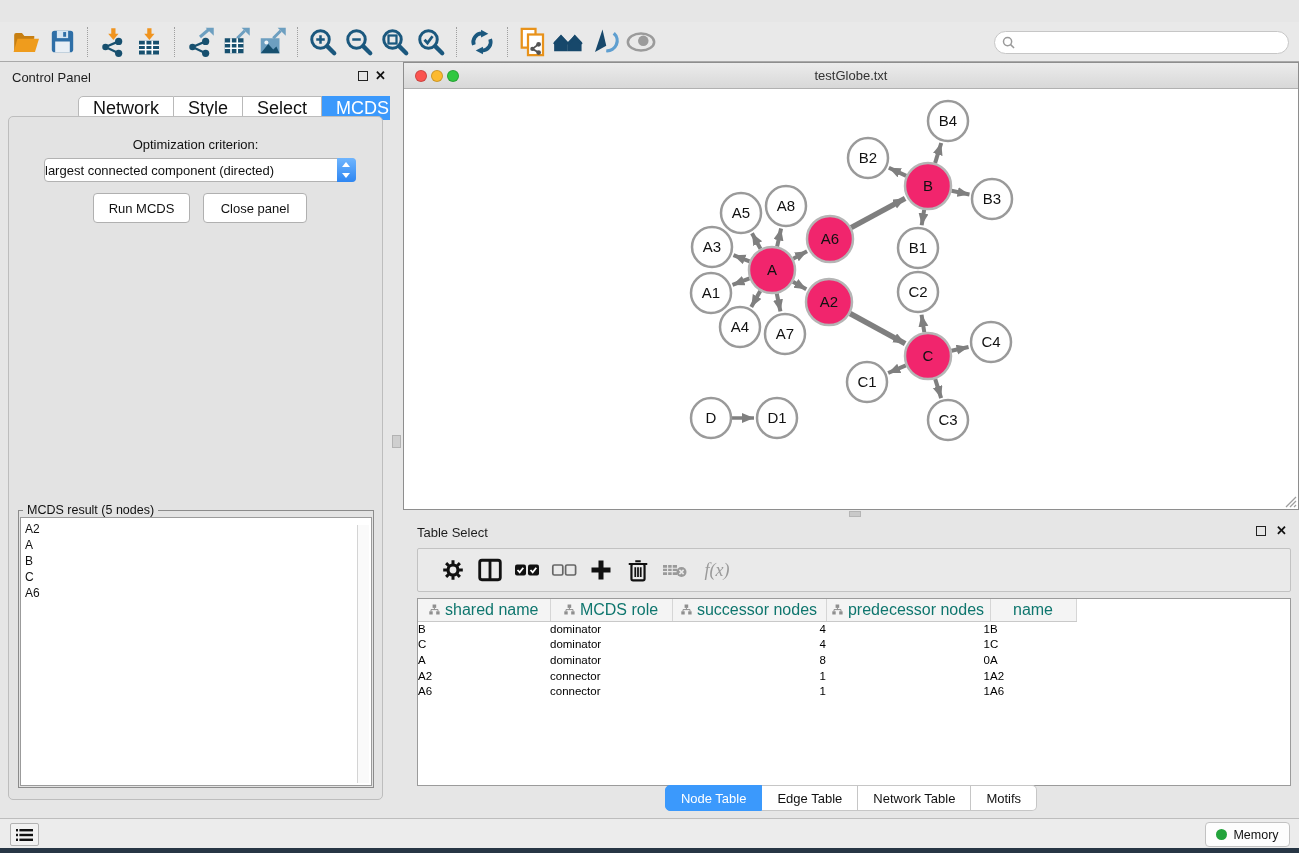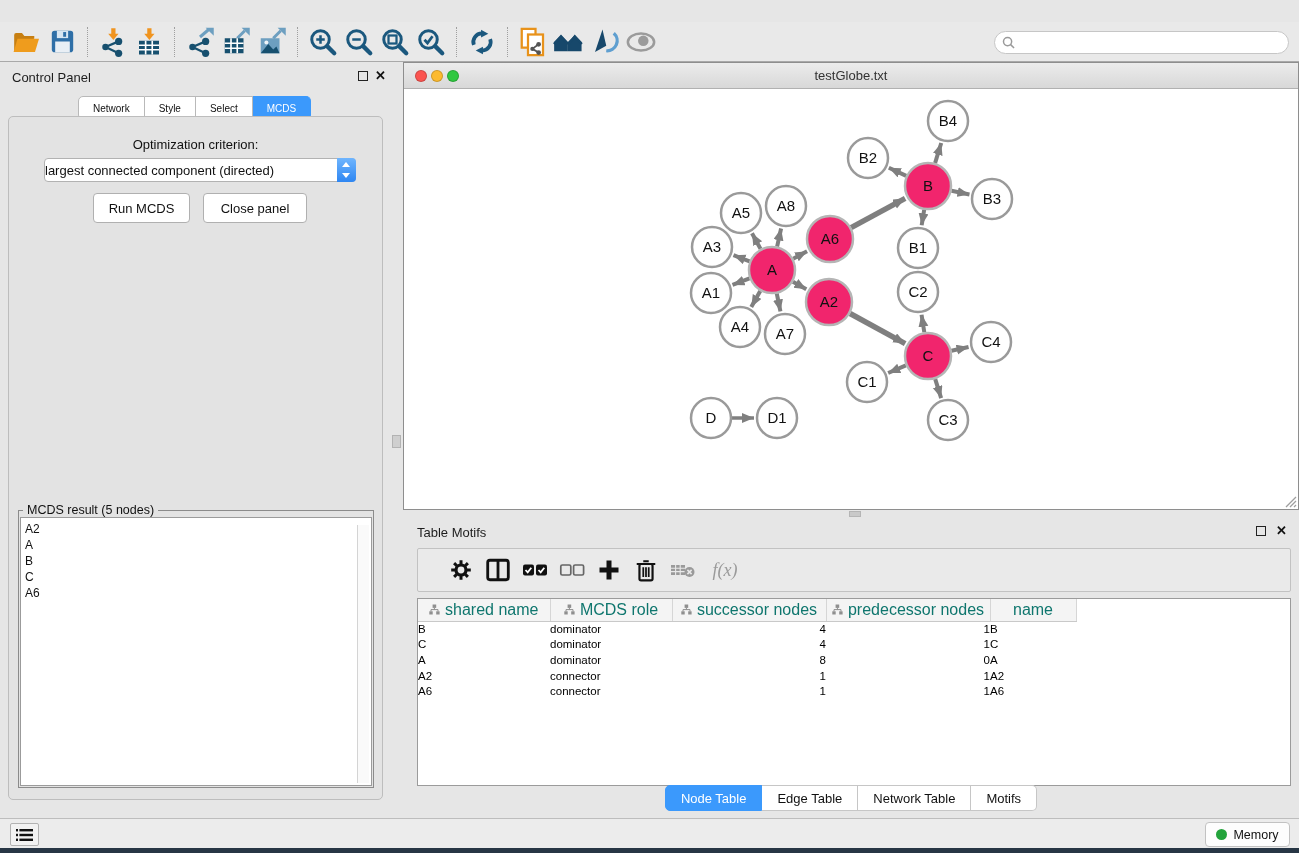--- a/index.html
+++ b/index.html
@@ -29,21 +29,21 @@
 
   
   .control-panel { position:absolute; left:0; top:63px; width:390px; height:755px; background:#e6e6e6; }
   .panel-head { position:relative; height:26px; }
   .panel-title { position:absolute; left:12px; top:7px; font-size:13px; color:#1d1d1d; }
   .float-ic { position:absolute; width:10px; height:10px; border:1.6px solid #222; top:8px; cursor:pointer; }
   .close-ic { position:absolute; top:5px; font-size:13px; font-weight:bold; color:#111; cursor:pointer; }
 
   .seg-tabs { position:absolute; left:78px; top:33px; display:flex; height:22px; }
   .seg { border:1px solid #b9b9b9; border-left:none; background:#fff; color:#111;
-    font-size:10px; padding:11px 14px; display:flex; align-items:center; cursor:pointer; }
+    font-size:18px; padding:11px 14px; display:flex; align-items:center; cursor:pointer; }
   .seg:first-child { border-left:1px solid #b9b9b9; border-radius:5px 0 0 5px; }
   .seg:last-child { border-radius:0 5px 5px 0; }
   .seg.active { background:#3b99fc; border-color:#3b99fc; color:#fff; }
 
   .cp-box { position:absolute; left:8px; right:7px; top:53px; bottom:18px;
     border:1px solid #bdbdbd; border-radius:5px; background:#e3e3e3; }
   .opt-label { position:absolute; top:20px; left:0; right:0; text-align:center; font-size:13px; color:#111; }
   .dropdown { position:absolute; left:35px; top:41px; width:312px; height:24px; background:#fff;
     border:1px solid #b2b2b2; border-radius:4px; display:flex; align-items:center; cursor:pointer; }
   .dropdown .dd-text { flex:1; font-size:13px; color:#111; white-space:nowrap; overflow:hidden; }
@@ -78,21 +78,21 @@
   .resize-grip { position:absolute; right:1px; bottom:1px; width:15px; height:15px; cursor:nwse-resize; }
 
   .h-splitter { position:absolute; left:403px; top:510px; width:896px; height:8px; background:#e6e6e6; }
   .h-splitter .grab { position:absolute; left:446px; top:1px; width:12px; height:6px;
     background:#c9c9c9; border:1px solid #b5b5b5; cursor:row-resize; }
 
   
   .table-panel { position:absolute; left:403px; top:518px; width:896px; height:294px; background:#e6e6e6; }
   .tp-toolbar { position:absolute; left:14px; right:8px; top:30px; height:44px;
     background:#eaeaea; border:1px solid #c2c2c2; border-radius:2px;
-    display:flex; align-items:center; padding-left:24px; }
+    display:flex; align-items:center; padding-left:16px; }
   .tpicon { width:37px; height:34px; display:flex; align-items:center; justify-content:center; cursor:pointer; }
   .fx { font-family:"Liberation Serif", serif; font-style:italic; font-size:18px; color:#9a9a9a; }
 
   .node-table-wrap { position:absolute; left:14px; right:8px; top:80px; height:188px;
     background:#fff; border:1px solid #9b9b9b; overflow:hidden; }
   table.node-table { border-collapse:collapse; table-layout:fixed; width:100%; font-size:11.5px; color:#000; }
   table.node-table th { height:22px; background:#f4f4f4; border-right:1px solid #d6d6d6;
     border-bottom:1px solid #c9c9c9; font-weight:normal; font-size:16px; color:#0f766e; }
   table.node-table th .hwrap { display:flex; align-items:center; justify-content:center; gap:5px; }
   table.node-table th.filler { background:#fff; border-right:none; border-bottom:none; }
@@ -426,21 +426,21 @@
       <path d="M14 4 L4 14 M14 8 L8 14 M14 12 L12 14" stroke="#9f9f9f" stroke-width="1.3" fill="none"></path>
     </svg>
   </div>
 
   <div class="h-splitter">
     <div class="grab"></div>
   </div>
 
   <div class="table-panel">
     <div class="panel-head">
-      <div class="panel-title" style="left:14px;">Table Motifs</div>
+      <div class="panel-title" style="left:14px;">Table Select</div>
       <div class="float-ic" style="left:853px;"></div>
       <div class="close-ic" style="left:873px;">✕</div>
     </div>
 
     <div class="tp-toolbar">
       <div class="tpicon">
         <svg width="24" height="24" viewBox="0 0 24 24">
             <circle cx="12" cy="12" r="5" fill="none" stroke="#111" stroke-width="3.2"></circle>
             <g stroke="#111" stroke-width="3">
               <path d="M12 2.2 V6 M12 18 V21.8 M2.2 12 H6 M18 12 H21.8 M5.1 5.1 L7.8 7.8 M16.2 16.2 L18.9 18.9 M18.9 5.1 L16.2 7.8 M7.8 16.2 L5.1 18.9"></path>

